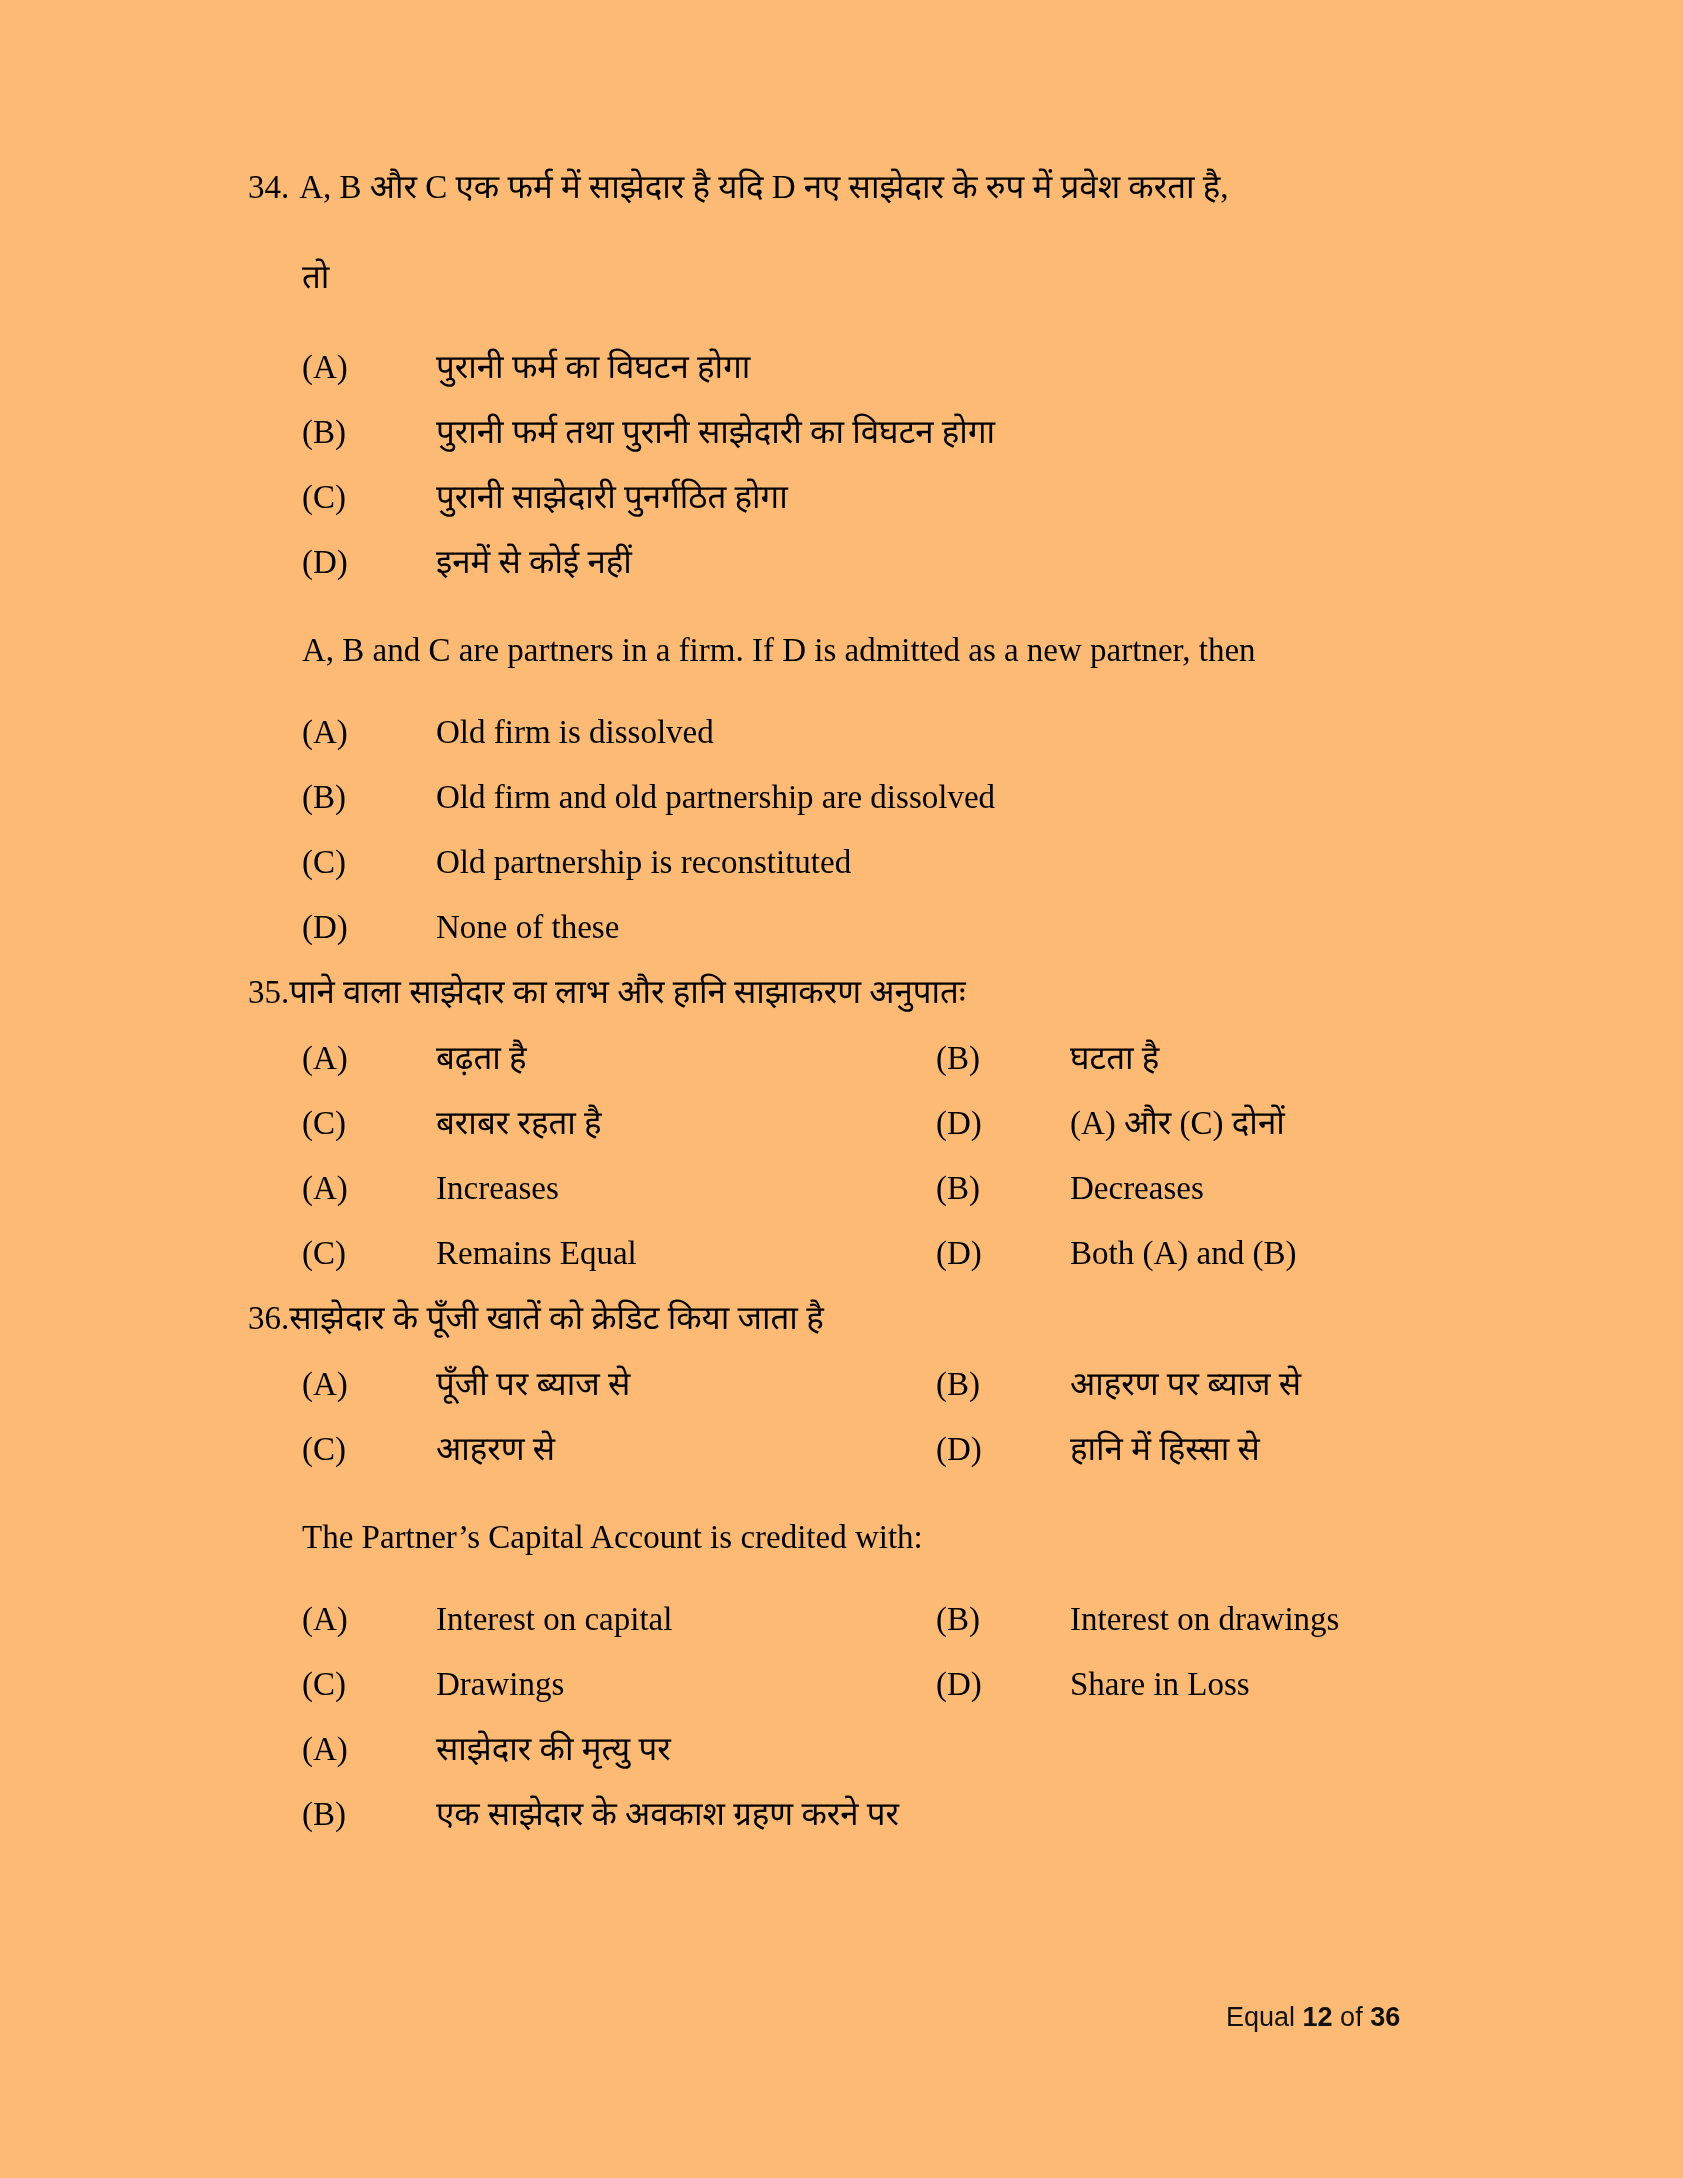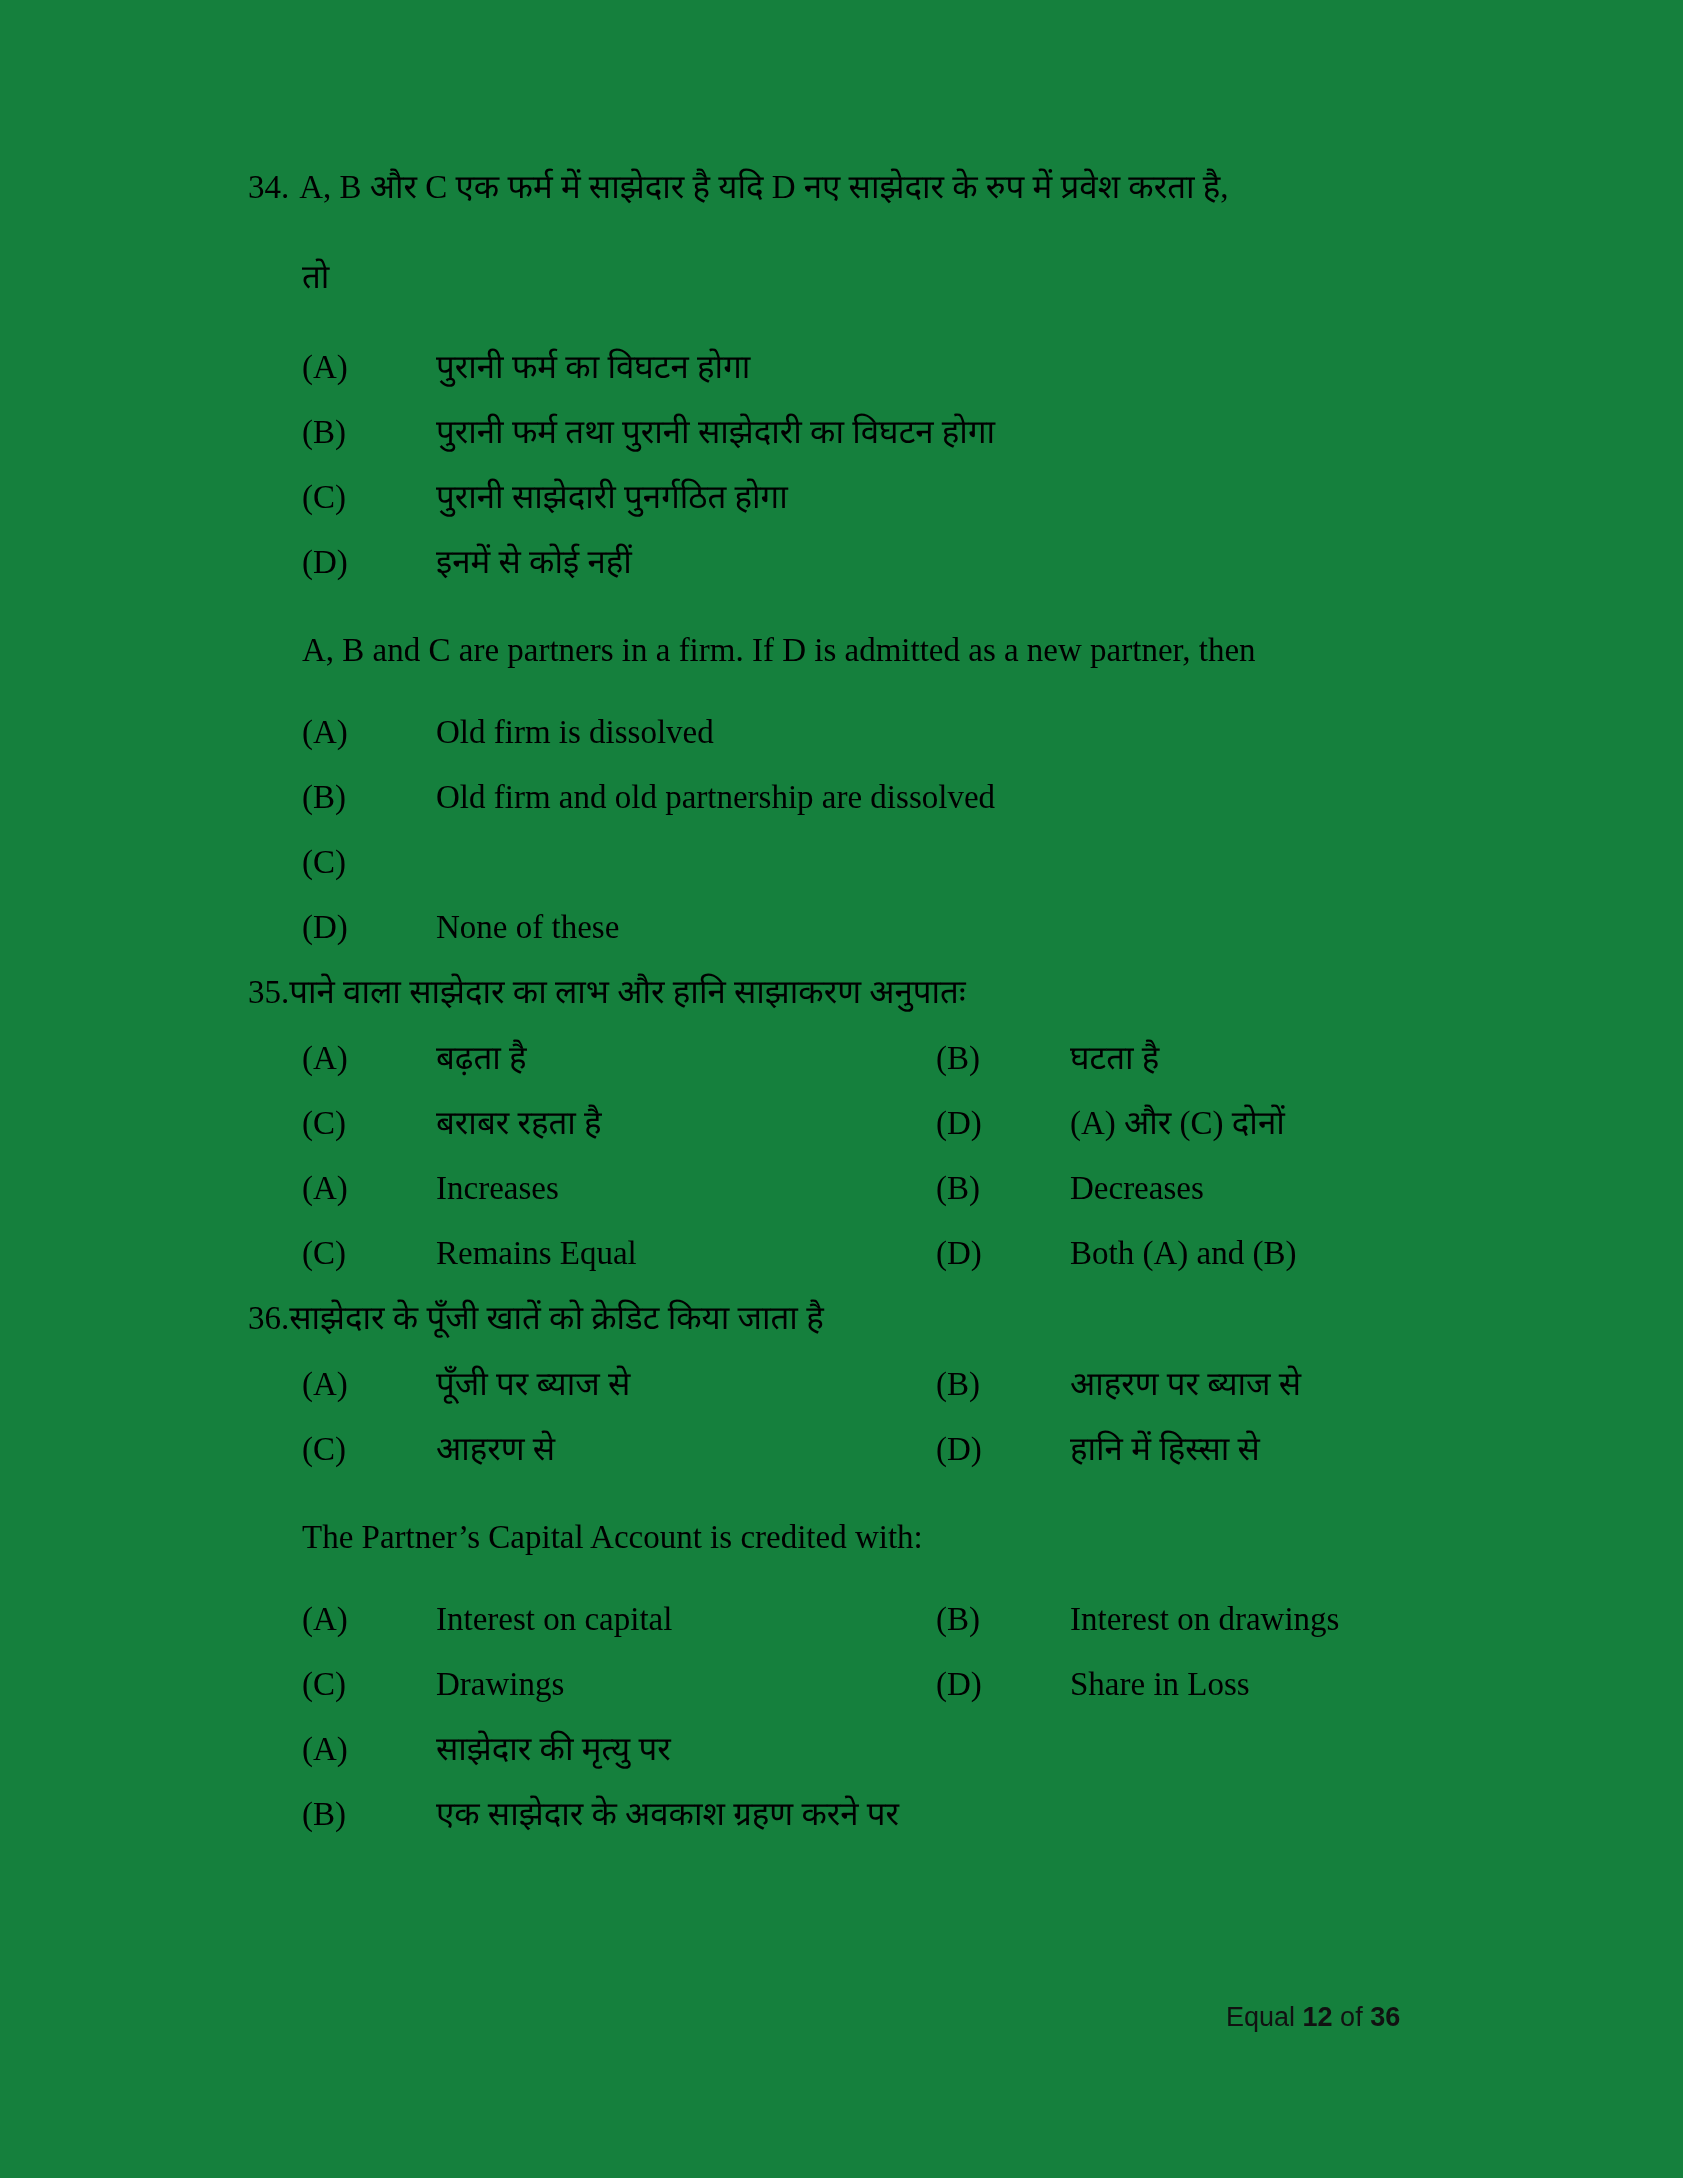--- a/index.html
+++ b/index.html
@@ -1,20 +1,20 @@
 <!DOCTYPE html>
 <html lang="hi"><head>
 <meta charset="utf-8">
 <style>
   html, body { margin: 0; padding: 0; background: #ffffff; }
   .page {
     position: relative;
     width: 1683px;
     height: 2178px;
-    background: #15803d;
+    background: #fdba74;
     color: #000000;
     font-family: "Liberation Serif", serif;
     overflow: hidden;
   }
   .content {
     position: absolute;
     left: 248px;
     top: 166px;
     width: 1218px;
     font-size: 33px;
@@ -93,20 +93,21 @@
       </div>
       <div class="opt-row">
         <div class="opt-cell cell-full">
           <span class="opt-label">(B)</span>
           <span class="opt-text">Old firm and old partnership are dissolved</span>
         </div>
       </div>
       <div class="opt-row">
         <div class="opt-cell cell-full">
           <span class="opt-label">(C)</span>
+          <span class="opt-text">Old partnership is reconstituted</span>
         </div>
       </div>
       <div class="opt-row">
         <div class="opt-cell cell-full">
           <span class="opt-label">(D)</span>
           <span class="opt-text">None of these</span>
         </div>
       </div>
     </section>
 

